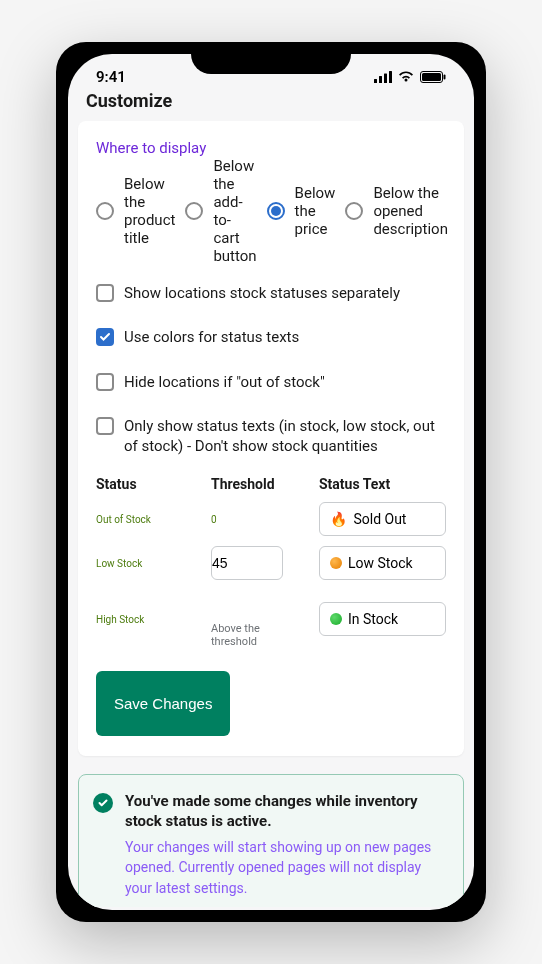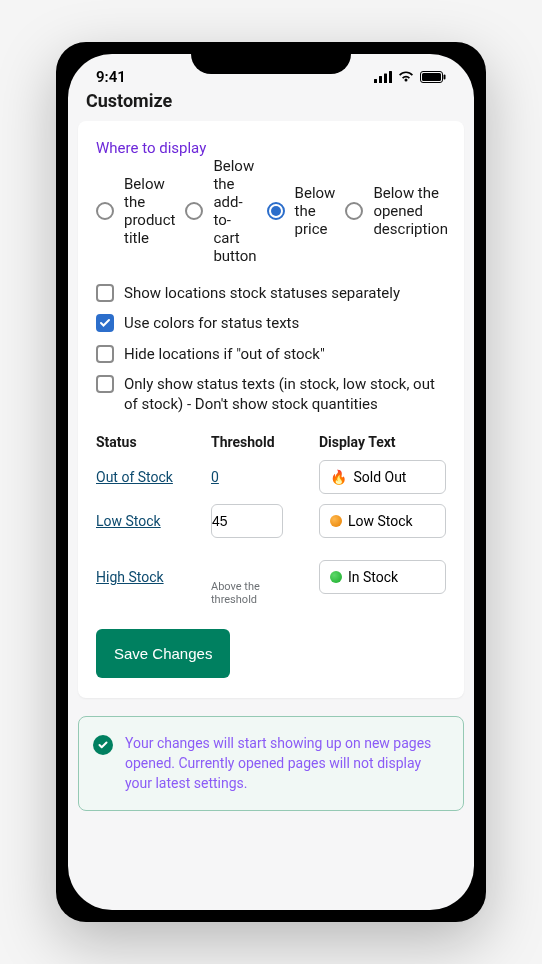--- a/index.html
+++ b/index.html
@@ -80,50 +80,50 @@
     .radio-item { display: flex; align-items: center; gap: 10px; cursor: pointer; }
     .radio-circle {
       width: 18px; height: 18px; border: 2px solid #8a8a8a; border-radius: 50%;
       display: flex; align-items: center; justify-content: center; flex-shrink: 0;
     }
     .radio-circle.selected { border-color: #2c6ecb; }
     .radio-circle.selected::after {
       content: ''; width: 10px; height: 10px; background: #2c6ecb; border-radius: 50%;
     }
     .radio-label { font-size: 15px; color: #1a1a1a; }
-    .checkbox-group { display: flex; flex-direction: column; gap: 10px; margin-bottom: 20px; }
+    .checkbox-group { display: flex; flex-direction: column; gap: 24px; margin-bottom: 20px; }
     .checkbox-item { display: flex; align-items: flex-start; gap: 10px; cursor: pointer; }
     .checkbox-box {
       width: 18px; height: 18px; border: 2px solid #8a8a8a; border-radius: 4px;
       display: flex; align-items: center; justify-content: center; flex-shrink: 0;
       margin-top: 1px;
     }
     .checkbox-box.checked { background: #2c6ecb; border-color: #2c6ecb; }
     .checkbox-box.checked svg { display: block; }
     .checkbox-box svg { display: none; width: 12px; height: 12px; }
     .checkbox-label { font-size: 15px; color: #1a1a1a; line-height: 1.35; }
     .table { display: grid; grid-template-columns: 95px 88px 1fr; gap: 10px 20px; align-items: center; margin-bottom: 22px; }
     .th { font-size: 14px; font-weight: 700; color: #1a1a1a; }
-    .td { font-size: 14px; color: #0c4a6e; text-decoration: underline; }
+    .td { font-size: 10px; color: #4d7c0f; }
     .td-small { font-size: 11px; color: #6d7175; line-height: 1.2; margin-top: 32px; }
     .threshold-input {
       width: 72px; padding: 8px 0; font-size: 14px; border: 1px solid #c9cccf;
       border-radius: 6px; background: #fff;
     }
     .display-text-box {
       padding: 8px 10px; font-size: 14px; border: 1px solid #c9cccf; border-radius: 6px;
       background: #fff; display: flex; align-items: center; gap: 6px; white-space: nowrap;
       overflow: hidden;
     }
     .dot { width: 12px; height: 12px; border-radius: 50%; flex-shrink: 0; }
     .dot-orange { background: radial-gradient(circle at 35% 35%, #ffb84d, #e67e00); }
     .dot-green { background: radial-gradient(circle at 35% 35%, #5dd96a, #1aab2b); }
     .fire { font-size: 14px; }
     .save-btn {
-      background: #008060; color: #fff; border: none; padding: 16px 18px;
+      background: #008060; color: #fff; border: none; padding: 24px 18px;
       font-size: 15px; font-weight: 500; border-radius: 6px; cursor: pointer;
     }
     .banner {
       background: #f1f8f5; border: 1px solid #95c9b4; border-radius: 8px;
       padding: 16px 16px 16px 14px; display: flex; gap: 12px;
     }
     .banner-icon {
       width: 20px; height: 20px; background: #008060; border-radius: 50%;
       flex-shrink: 0; display: flex; align-items: center; justify-content: center;
       margin-top: 2px;
@@ -203,21 +203,21 @@
           </div>
           <div class="checkbox-item">
             <span class="checkbox-box"></span>
             <span class="checkbox-label">Only show status texts (in stock, low stock, out of stock) - Don't show stock quantities</span>
           </div>
         </div>
 
         <div class="table">
           <div class="th">Status</div>
           <div class="th">Threshold</div>
-          <div class="th">Display Text</div>
+          <div class="th">Status Text</div>
 
           <div class="td">Out of Stock</div>
           <div class="td">0</div>
           <div class="display-text-box">
             <span class="fire">🔥</span>
             <span>Sold Out</span>
           </div>
 
           <div class="td">Low Stock</div>
           <div><input class="threshold-input" value="45" style=""></div>
@@ -237,19 +237,20 @@
         <button class="save-btn">Save Changes</button>
       </div>
 
       <div class="banner">
         <div class="banner-icon">
           <svg width="12" height="12" viewBox="0 0 12 12">
               <path d="M2.5 6l2.2 2.2L9.5 3.5" stroke="#fff" stroke-width="2" fill="none" stroke-linecap="round" stroke-linejoin="round"></path>
             </svg>
         </div>
         <div>
+          <div class="banner-title">You've made some changes while inventory stock status is active.</div>
           <div class="banner-body">Your changes will start showing up on new pages opened. Currently opened pages will not display your latest settings.</div>
         </div>
       </div>
     </div>
 
   </div>
 </div>
 
 </body></html>

